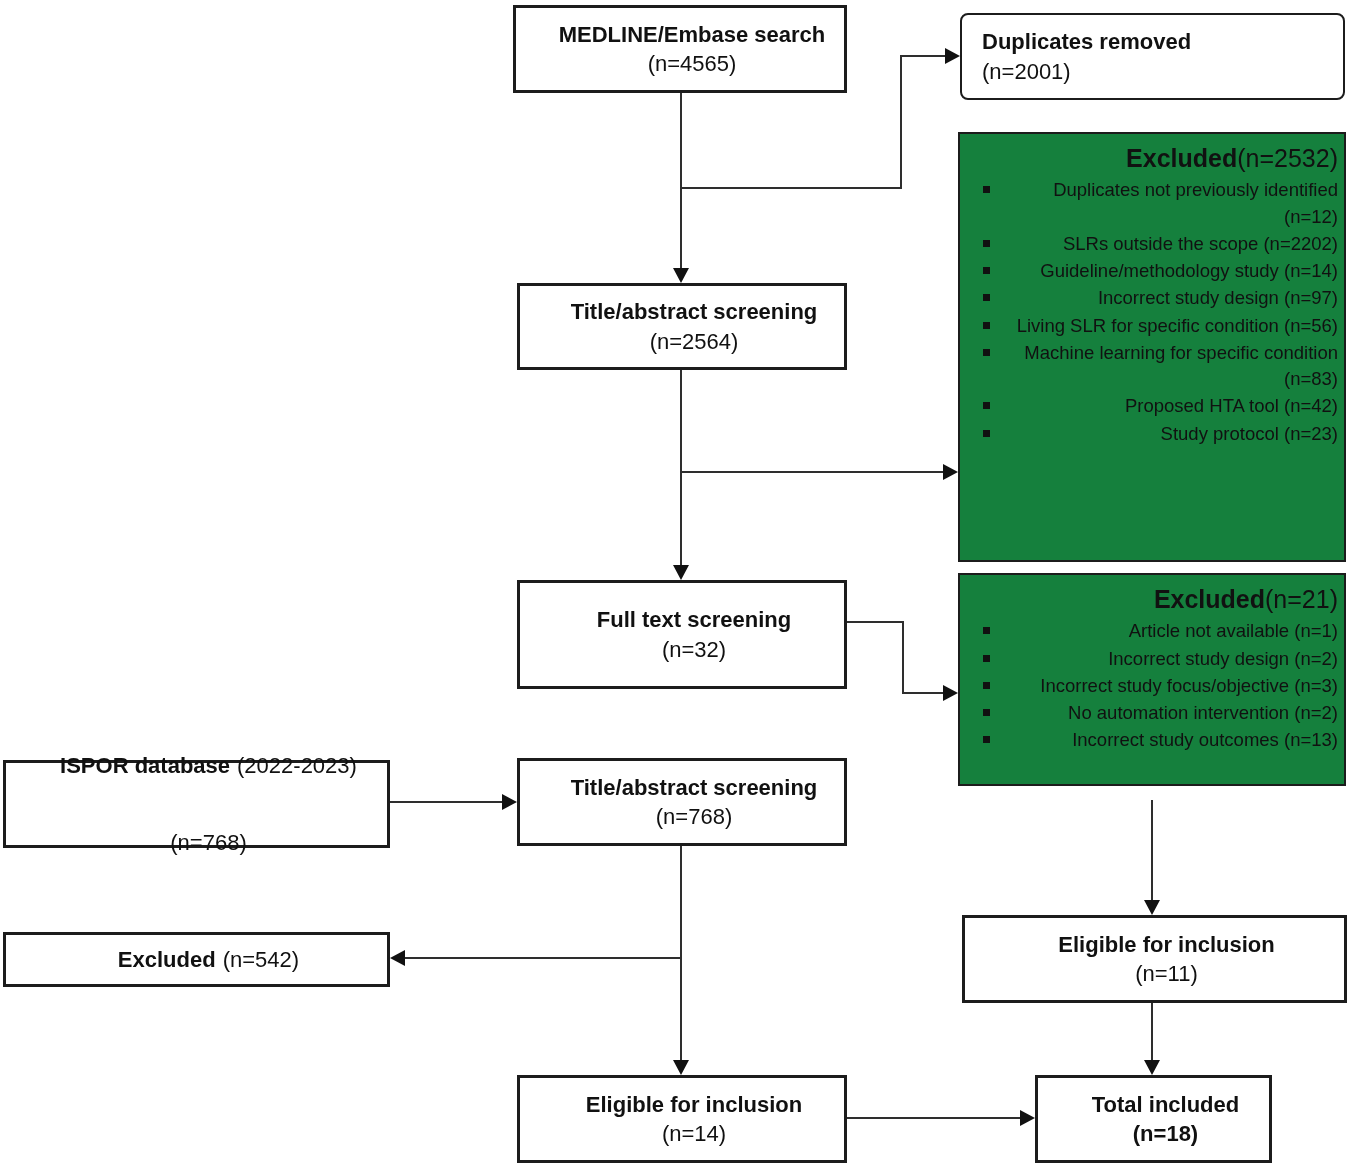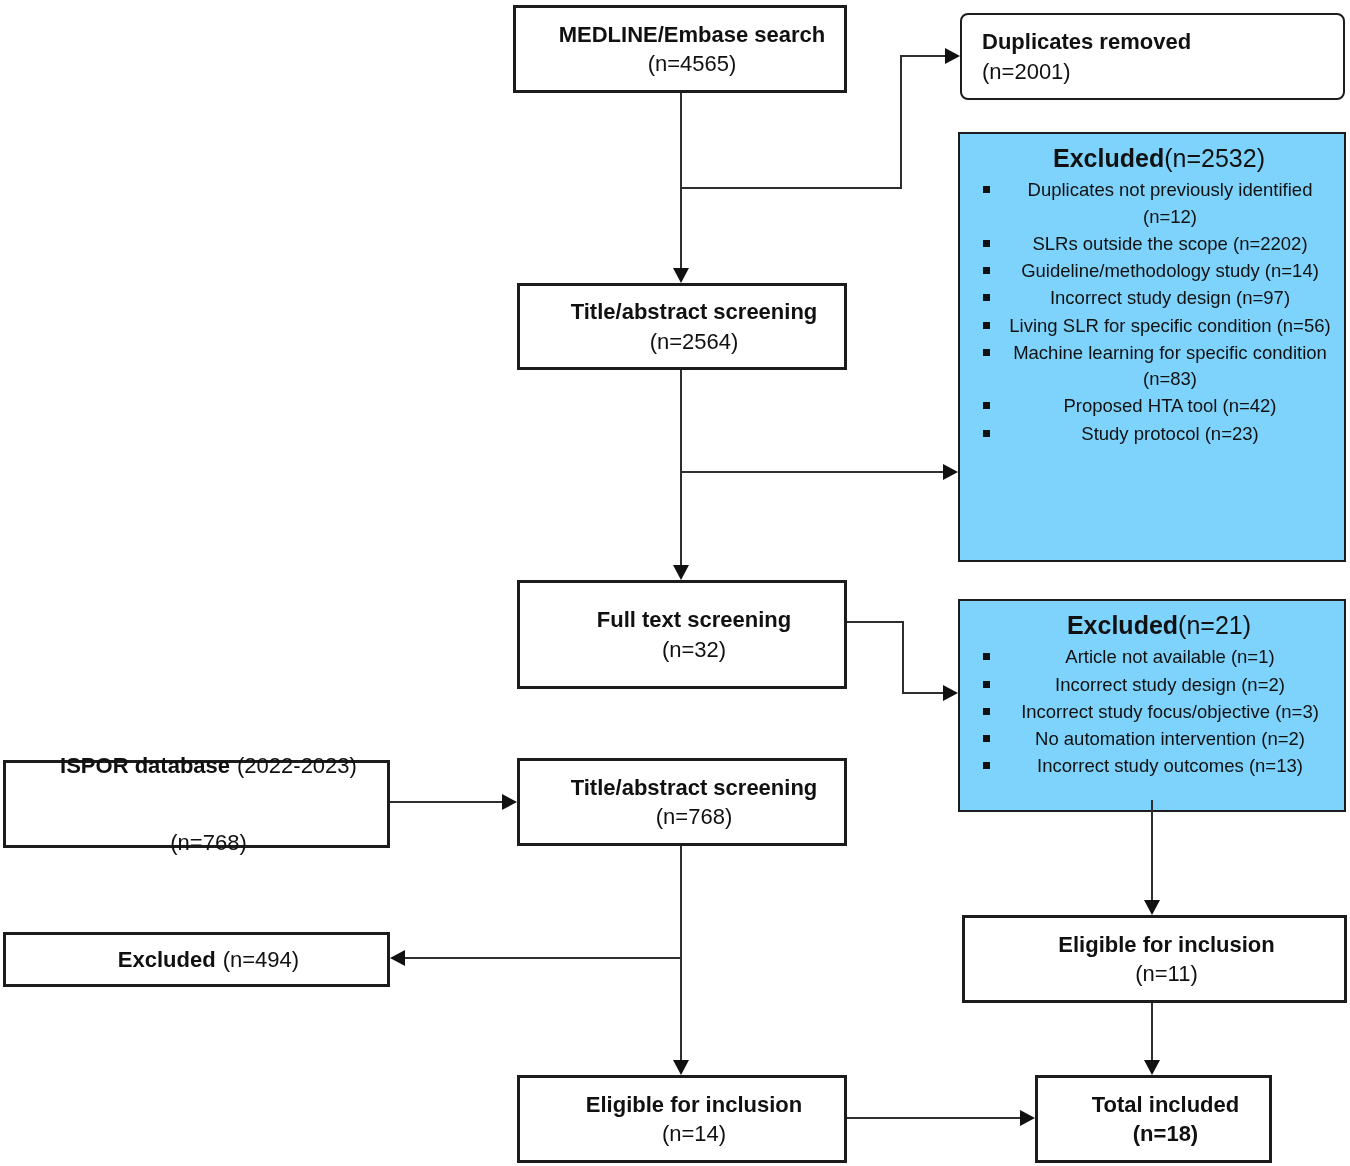--- a/index.html
+++ b/index.html
@@ -38,24 +38,24 @@
   .box.align-left {
     align-items: flex-start;
     text-align: left;
     padding-left: 20px;
     border-width: 2px;
     border-radius: 8px;
   }
 
   .list-box {
     position: absolute;
-    background: #7dd3fc;
+    background: #15803d;
     border: 2px solid #1c1c1c;
     padding: 9px 6px 6px 20px;
-    text-align: center;
+    text-align: right;
   }
   .list-box .header {
     font-size: 25px;
     line-height: 1.25;
     margin-bottom: 3px;
   }
   .list-box .header .title { font-weight: 700; }
   ul.reasons {
     list-style: none;
     font-size: 18.5px;
@@ -131,21 +131,21 @@
   <div class="box" style="left:517px; top:283px; width:330px; height:87px;">
     <span class="title">Title/abstract screening</span>
     <span class="count">(n=2564)</span>
   </div>
 
   <div class="box" style="left:517px; top:580px; width:330px; height:109px;">
     <span class="title">Full text screening</span>
     <span class="count">(n=32)</span>
   </div>
 
-  <div class="list-box" style="left:958px; top:599px; width:388px; height:213px;">
+  <div class="list-box" style="left:958px; top:573px; width:388px; height:213px;">
     <div class="header">
       <span class="title">Excluded</span><span class="count-inline">(n=21)</span>
     </div>
     <ul class="reasons">
         <li><span class="bullet"></span><span>Article not available (n=1)</span></li>
         <li><span class="bullet"></span><span>Incorrect study design (n=2)</span></li>
         <li><span class="bullet"></span><span>Incorrect study focus/objective (n=3)</span></li>
         <li><span class="bullet"></span><span>No automation intervention (n=2)</span></li>
         <li><span class="bullet"></span><span>Incorrect study outcomes (n=13)</span></li>
       </ul>
@@ -158,21 +158,21 @@
     <span class="count">(n=768)</span>
   </div>
 
   <div class="box" style="left:517px; top:758px; width:330px; height:88px;">
     <span class="title">Title/abstract screening</span>
     <span class="count">(n=768)</span>
   </div>
 
   <div class="box" style="left:3px; top:932px; width:387px; height:55px;">
     <span>
-      <span class="title">Excluded</span><span class="count-inline">(n=494)</span>
+      <span class="title">Excluded</span><span class="count-inline">(n=542)</span>
     </span>
   </div>
 
   <div class="box" style="left:962px; top:915px; width:385px; height:88px;">
     <span class="title">Eligible for inclusion</span>
     <span class="count">(n=11)</span>
   </div>
 
   <div class="box" style="left:517px; top:1075px; width:330px; height:88px;">
     <span class="title">Eligible for inclusion</span>

